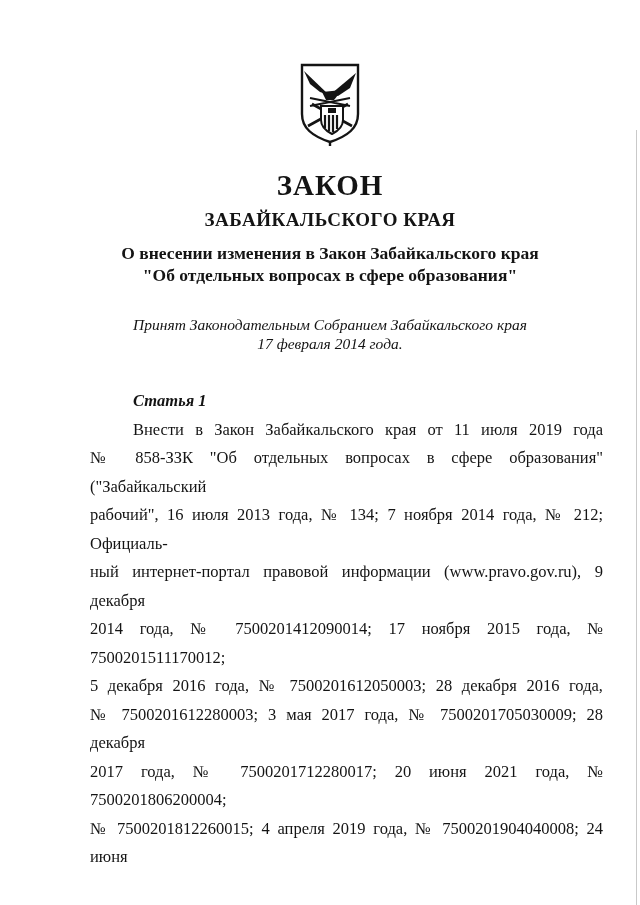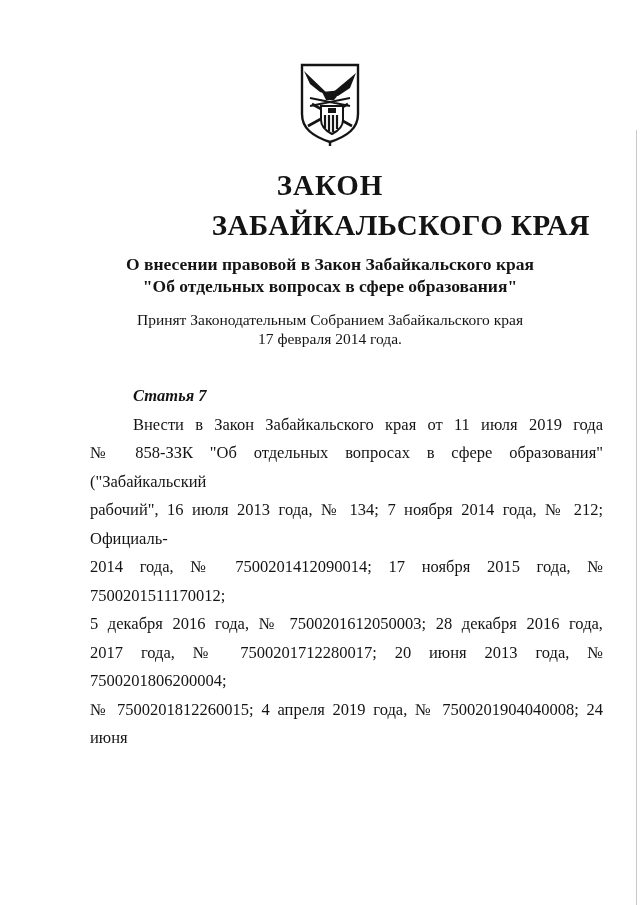--- a/index.html
+++ b/index.html
@@ -19,32 +19,31 @@
   .head { margin:0 50px 0 70px; text-align:center; }
   .emblem-wrap { padding-top:62px; text-align:center; }
   .emblem-wrap svg { display:inline-block; }
   .title1 {
     margin-top:20px;
     font-size:29px; font-weight:bold; letter-spacing:1px;
     line-height:1.1;
   }
   .title2 {
     margin-top:8px;
-    font-size:29px; font-weight:bold; letter-spacing:0.5px;
+    font-size:19px; font-weight:bold; letter-spacing:0.5px;
     line-height:1.1;
-    text-align:right;
   }
   .subtitle {
     margin-top:12px;
     font-size:17.5px; font-weight:bold;
     line-height:1.25;
   }
   .adopted {
-    margin-top:12px;
-    font-size:15.5px; 
+    margin-top:28px;
+    font-size:15.5px; font-style:italic;
     line-height:1.25;
   }
   .body-block {
     margin:34px 37px 0 90px; 
     font-size:16.5px;
     line-height:28.5px;
   }
   .article-heading {
     font-weight:bold; font-style:italic;
     padding-left:43px;
@@ -81,40 +80,42 @@
         <path d="M23 44 H45 V58 C45 65 40 69 34 72 C28 69 23 65 23 58 Z" fill="#ffffff" stroke="#141414" stroke-width="2"></path>
         <rect x="30" y="46" width="8" height="5" fill="#141414"></rect>
         <path d="M27 53 V66 M31 53 V69 M35 53 V70 M39 53 V67" stroke="#141414" stroke-width="2.2"></path>
       </svg>
     </div>
 
     <div class="title1">ЗАКОН</div>
     <div class="title2">ЗАБАЙКАЛЬСКОГО КРАЯ</div>
 
     <div class="subtitle">
-      <div>О внесении правовой в Закон Забайкальского края</div>
+      <div>О внесении изменения в Закон Забайкальского края</div>
       <div>"Об отдельных вопросах в сфере образования"</div>
     </div>
 
     <div class="adopted">
       <div>Принят Законодательным Собранием Забайкальского края</div>
       <div>17 февраля 2014 года.</div>
     </div>
 
   </div>
 
   <div class="body-block">
 
-    <div class="article-heading">Статья 7</div>
+    <div class="article-heading">Статья 1</div>
 
     <div>
         <div class="line just ind">Внести в Закон Забайкальского края от 11 июля 2019 года</div>
         <div class="line just">№ 858-ЗЗК "Об отдельных вопросах в сфере образования" ("Забайкальский</div>
         <div class="line just">рабочий", 16 июля 2013 года, № 134; 7 ноября 2014 года, № 212; Официаль-</div>
+        <div class="line just">ный интернет-портал правовой информации (www.pravo.gov.ru), 9 декабря</div>
         <div class="line just">2014 года, № 7500201412090014; 17 ноября 2015 года, № 7500201511170012;</div>
         <div class="line just">5 декабря 2016 года, № 7500201612050003; 28 декабря 2016 года,</div>
-        <div class="line just">2017 года, № 7500201712280017; 20 июня 2013 года, № 7500201806200004;</div>
+        <div class="line just">№ 7500201612280003; 3 мая 2017 года, № 7500201705030009; 28 декабря</div>
+        <div class="line just">2017 года, № 7500201712280017; 20 июня 2021 года, № 7500201806200004;</div>
         <div class="line just">№ 7500201812260015; 4 апреля 2019 года, № 7500201904040008; 24 июня</div>
       </div>
 
   </div>
 
 </div>
 
 </body></html>

